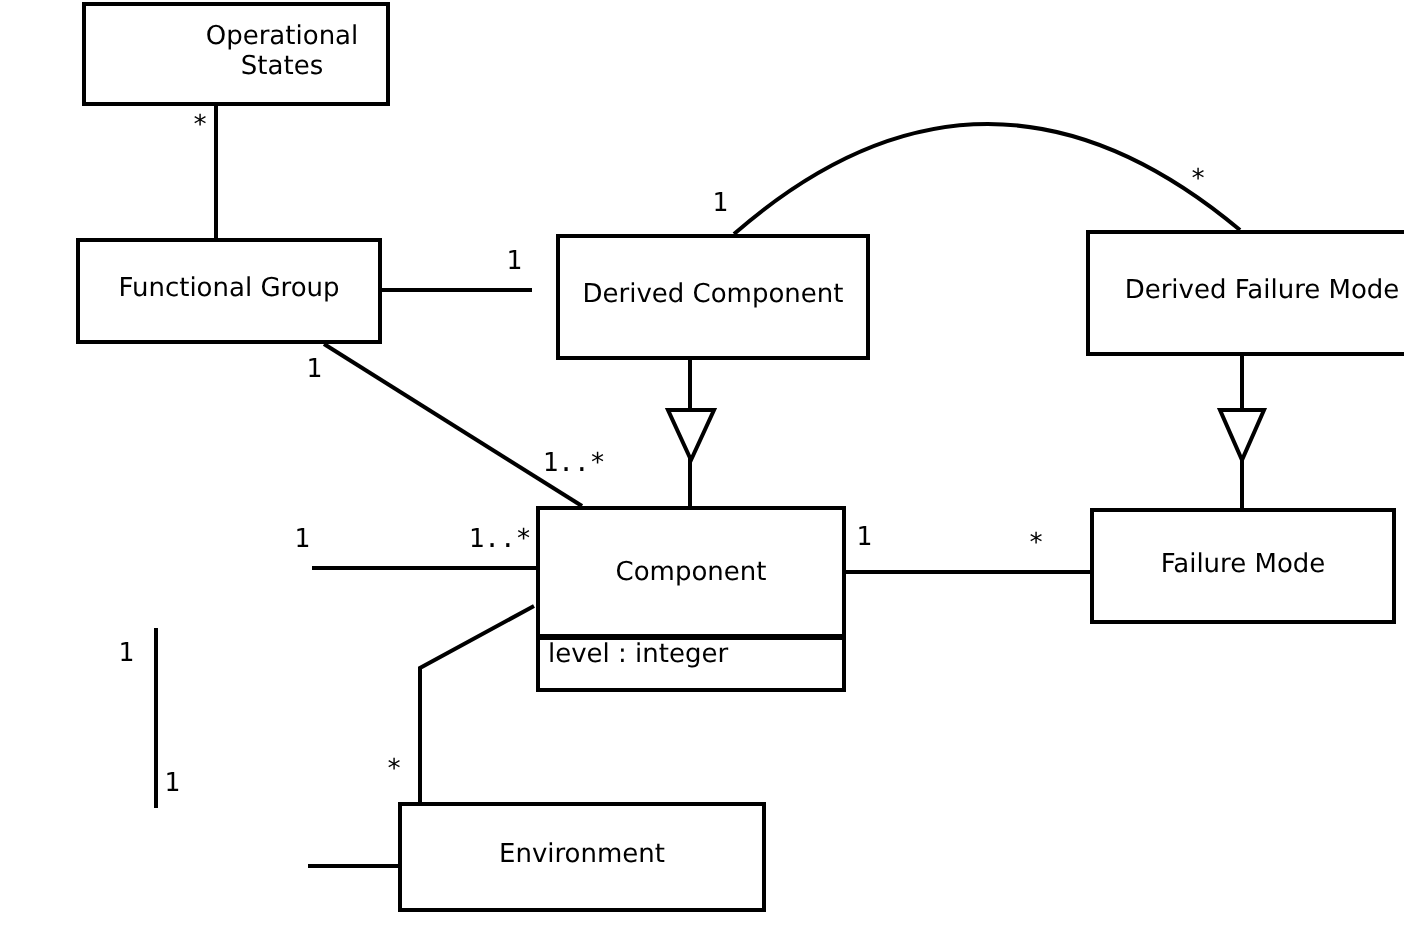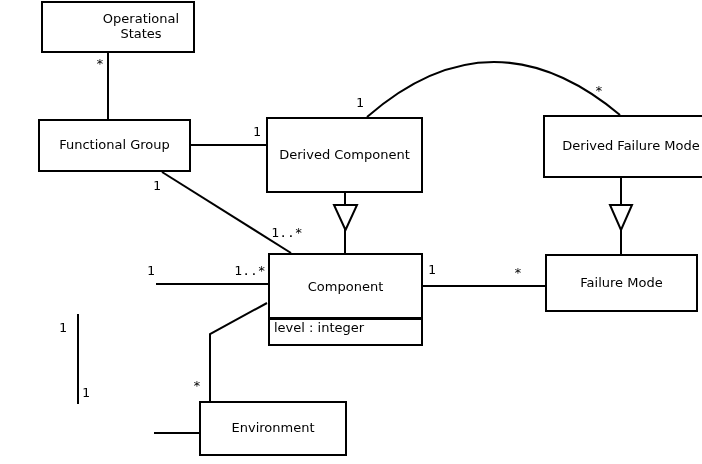--- a/index.html
+++ b/index.html
@@ -96,21 +96,21 @@
   </svg>
 
   <div class="uml-box" style="left:41px; top:1px; width:154px; height:52px;padding-left:46px;">
     <span>Operational States</span>
   </div>
 
   <div class="uml-box" style="left:38px; top:119px; width:153px; height:53px;">
     <span>Functional Group</span>
   </div>
 
-  <div class="uml-box" style="left:266px; top:117px; width:157px; height:76px;">
+  <div class="uml-box" style="left:278px; top:117px; width:157px; height:63px;">
     <span>Derived Component</span>
   </div>
 
   <div class="uml-box" style="left:543px; top:115px; width:176px; height:63px;">
     <span>Derived Failure Mode</span>
   </div>
 
 
   <div class="uml-class-compartments" style="left:268px; top:253px; width:155px; height:93px;">
     <div class="uml-title-compartment">
@@ -120,21 +120,21 @@
     <div class="uml-attr-compartment">
       <span>level : integer</span>
     </div>
   </div>
 
   <div class="uml-box" style="left:545px; top:254px; width:153px; height:58px;">
     <span>Failure Mode</span>
   </div>
 
 
-  <div class="uml-box" style="left:199px; top:401px; width:148px; height:55px;">
+  <div class="uml-box" style="left:199px; top:401px; width:184px; height:55px;">
     <span>Environment</span>
   </div>
 
   <span class="mult" style="left:100px; top:63px;">*</span>
 
   <span class="mult" style="left:257px; top:131px;">1</span>
 
   <span class="mult" style="left:157px; top:185px;">1</span>
   <span class="mult" style="left:287px; top:232px;">1..*</span>
 

